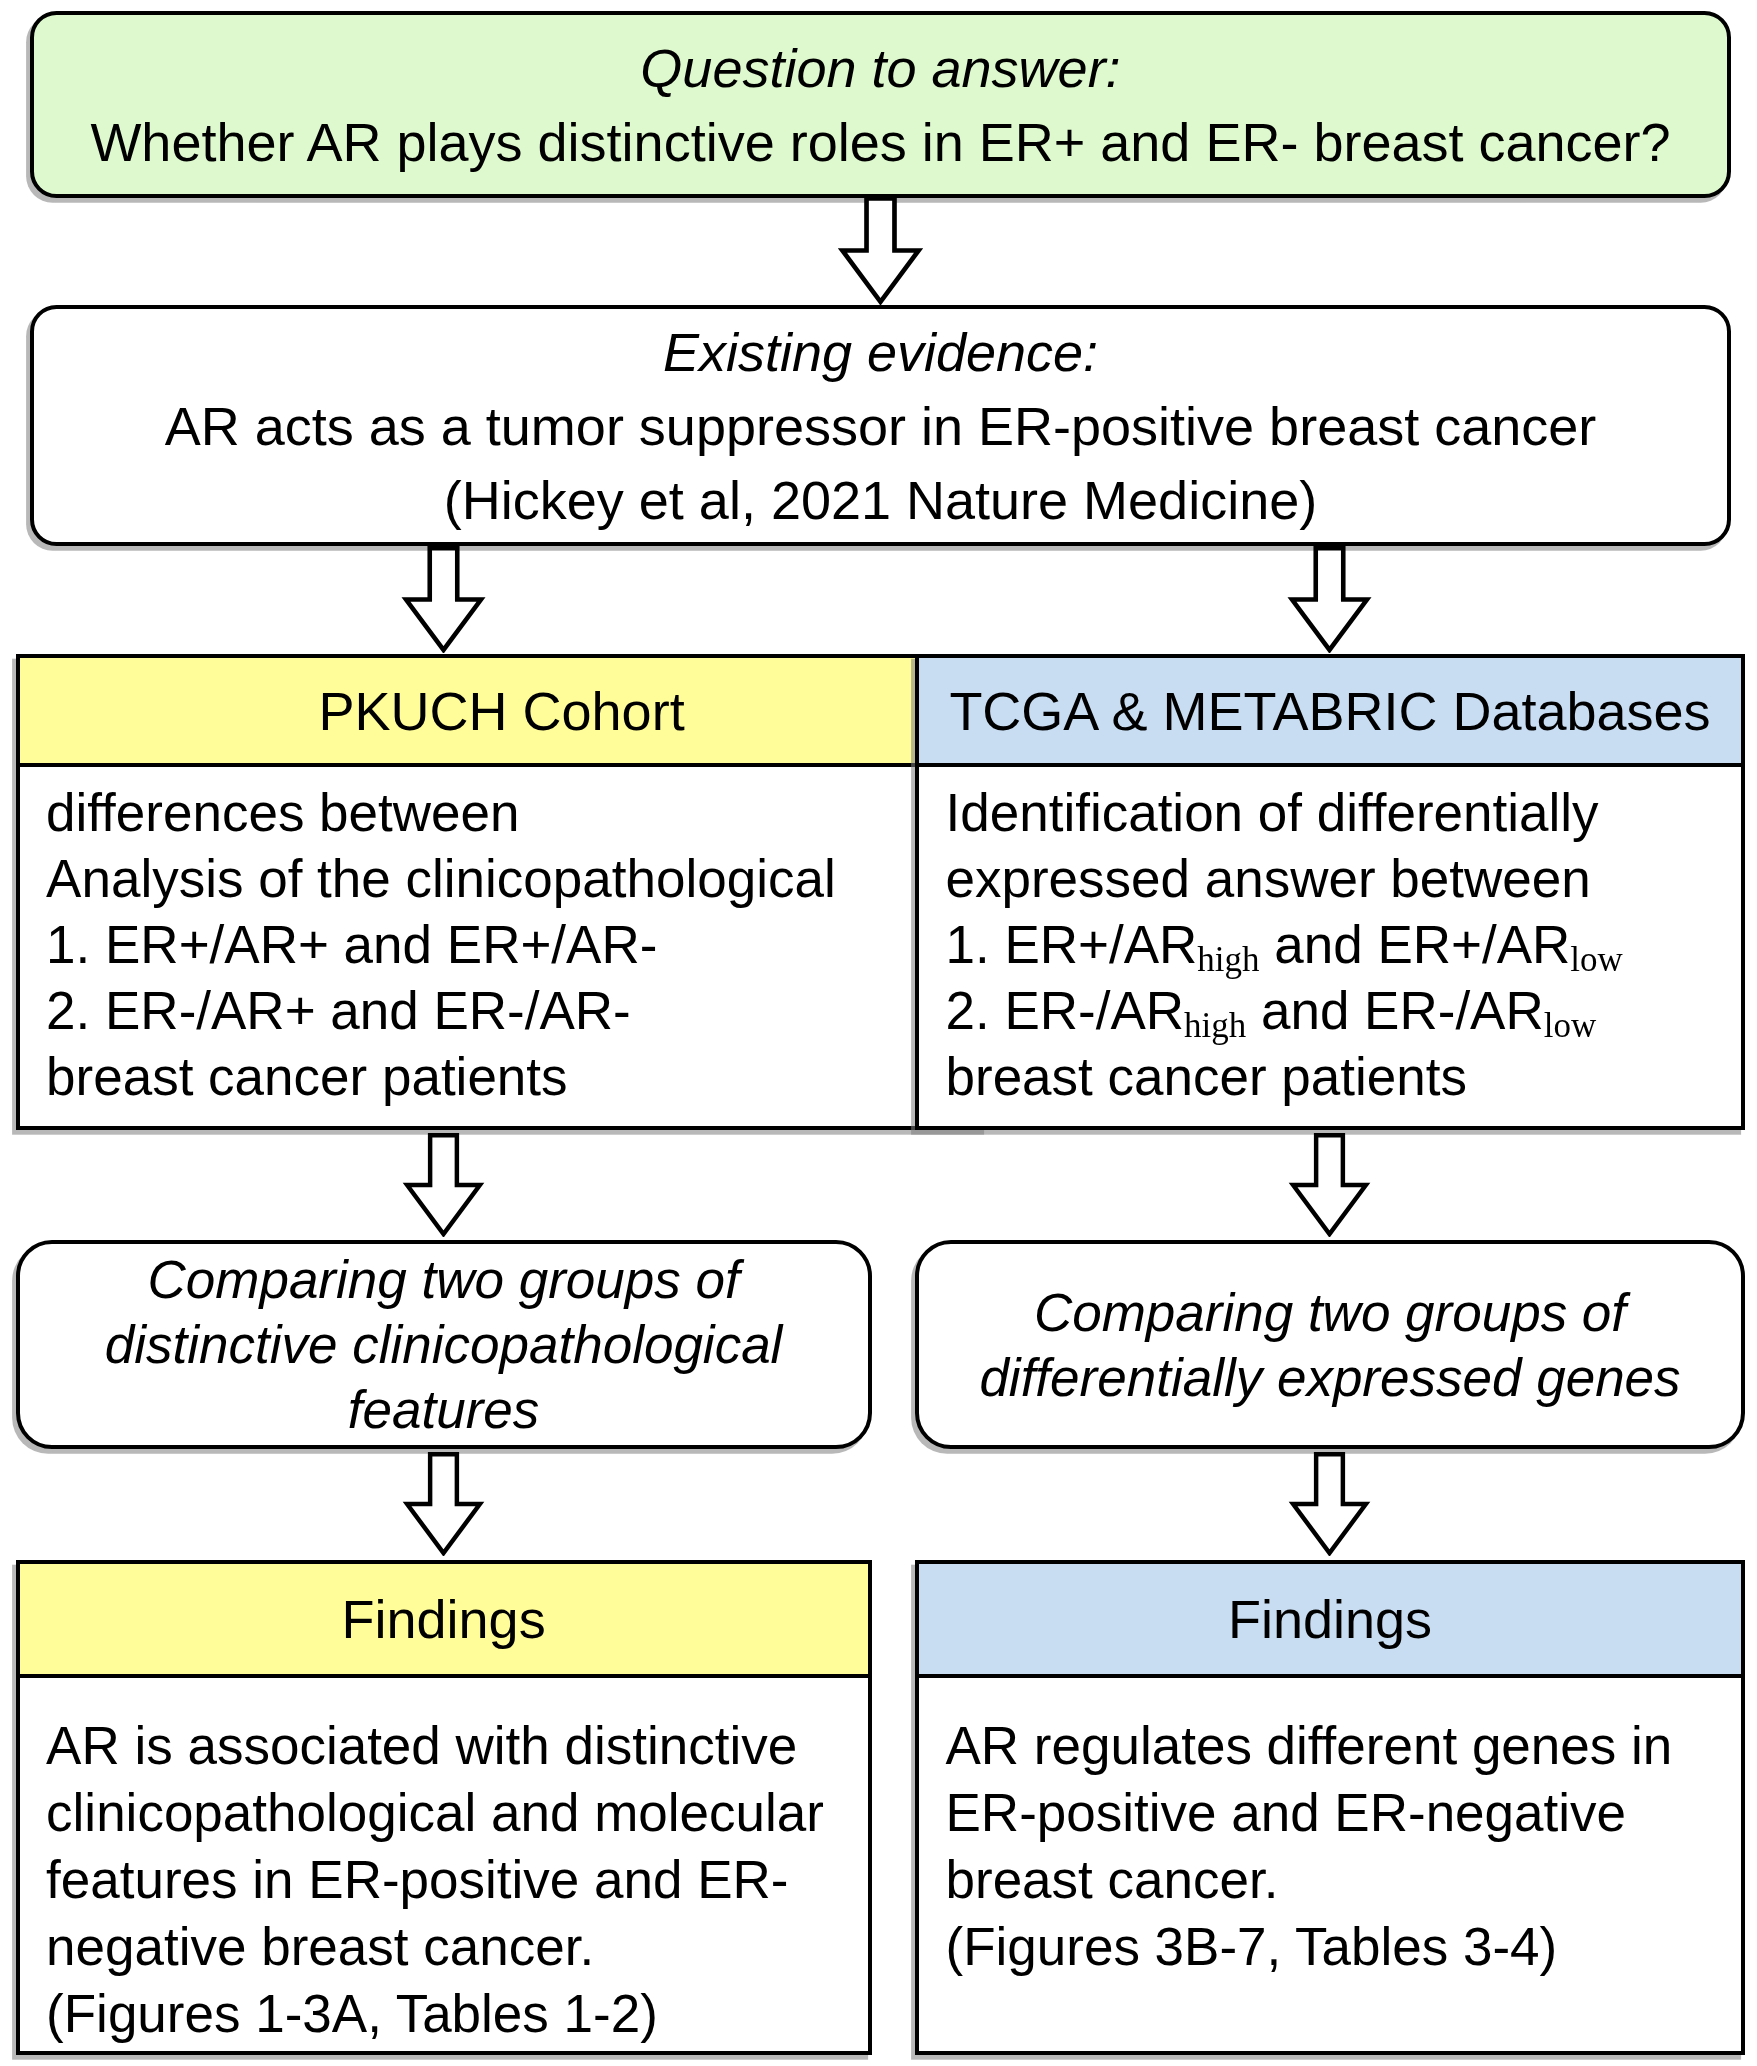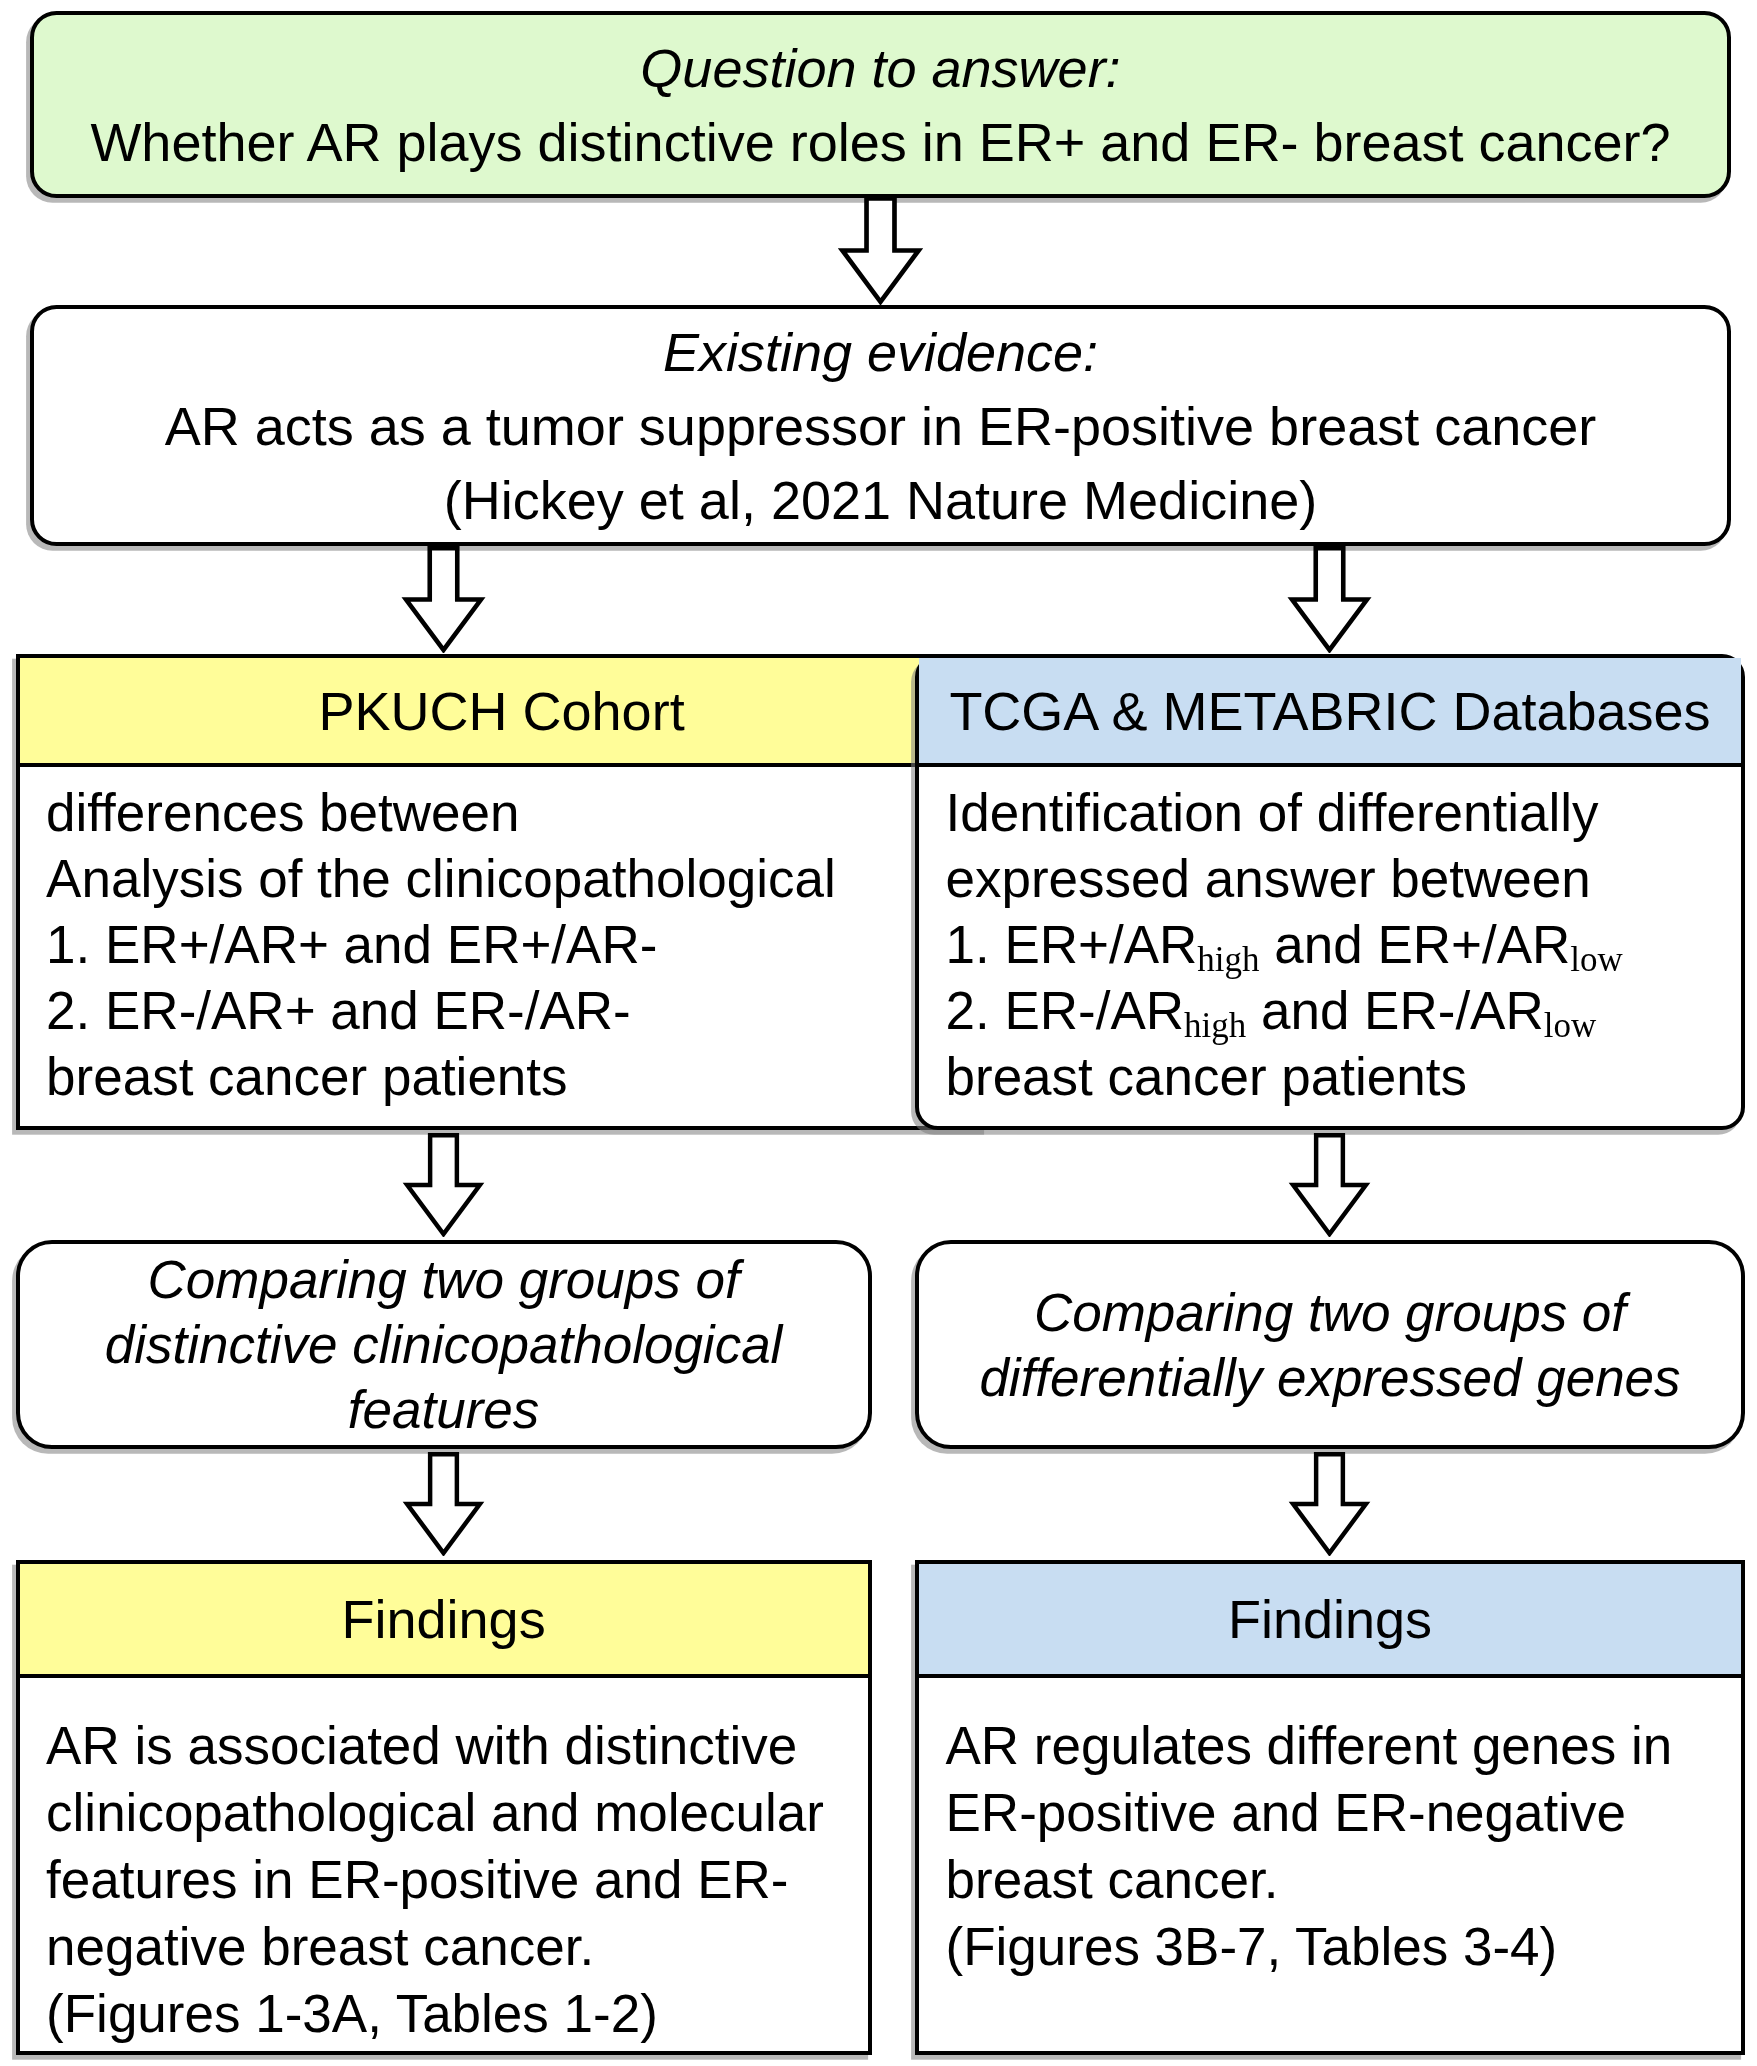--- a/index.html
+++ b/index.html
@@ -87,21 +87,21 @@
     <div class="headerband" style="height: 109px; background-color: rgb(255, 253, 153);">PKUCH Cohort</div>
     <div class="pbody bodytext" style="padding:12.5px 22px 0 26.5px;">
         <div class="tline"><span>differences between</span></div>
         <div class="tline"><span>Analysis of the clinicopathological</span></div>
         <div class="tline"><span>1. ER+/AR+ and ER+/AR-</span></div>
         <div class="tline"><span>2. ER-/AR+ and ER-/AR-</span></div>
         <div class="tline"><span>breast cancer patients</span></div>
       </div>
   </div>
 
-  <div class="panel" style="left:915px; top:654px; width:830px; height:476px;border-radius:23px;">
+  <div class="panel" style="left:915px; top:654px; width:830px; height:476px;">
     <div class="headerband" style="height: 109px; background-color: rgb(200, 221, 242);">TCGA &amp; METABRIC Databases</div>
     <div class="pbody bodytext" style="padding:12.5px 15.6px 0 26.5px;">
         <div class="tline"><span>Identification of differentially</span></div>
         <div class="tline"><span>expressed answer between</span></div>
         <div class="tline"><span>1. ER+/AR</span><span class="sub">high</span><span> and ER+/AR</span><span class="sub">low</span></div>
         <div class="tline"><span>2. ER-/AR</span><span class="sub">high</span><span> and ER-/AR</span><span class="sub">low</span></div>
         <div class="tline"><span>breast cancer patients</span></div>
       </div>
   </div>
 

